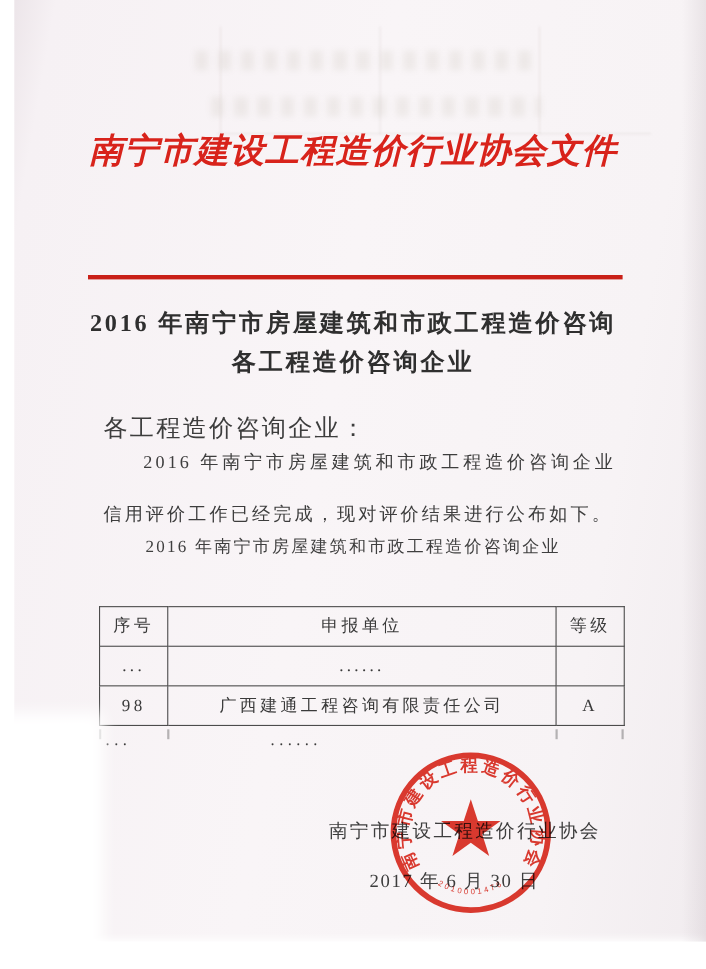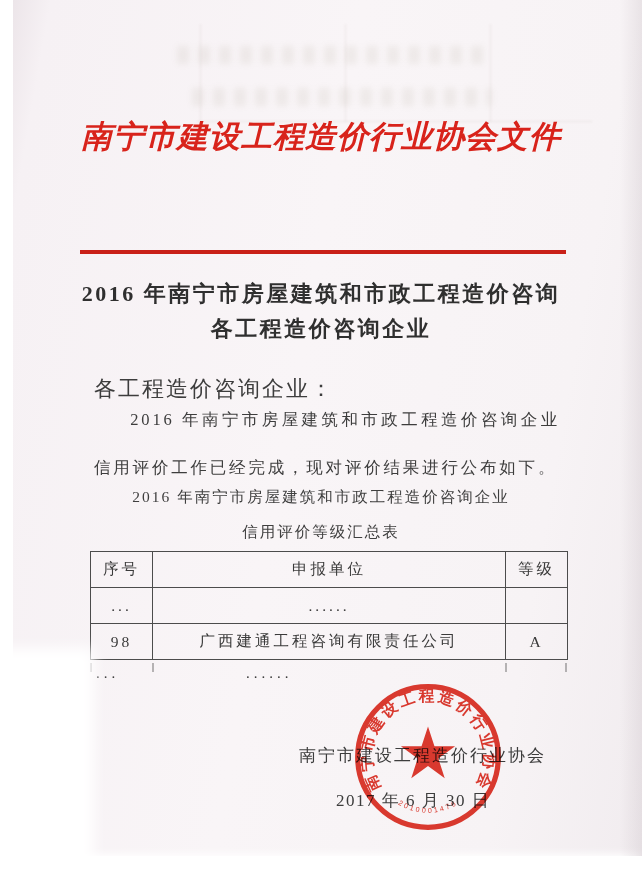--- a/index.html
+++ b/index.html
@@ -108,21 +108,20 @@
 
   <div class="red-rule"></div>
 
   <div class="doc-title" style="top:279px;">2016 年南宁市房屋建筑和市政工程造价咨询</div>
   <div class="doc-title" style="top:314px;">各工程造价咨询企业</div>
 
   <div class="salutation">各工程造价咨询企业：</div>
   <p class="body-paragraph">2016 年南宁市房屋建筑和市政工程造价咨询企业信用评价工作已经完成，现对评价结果进行公布如下。</p>
 
   <div class="table-caption" style="top:487px;">2016 年南宁市房屋建筑和市政工程造价咨询企业</div>
-  <div class="table-caption" style="top:522px;">信用评价等级汇总表</div>
 
   <table class="grade-table">
     <colgroup>
       <col style="width:62px;">
         <col style="width:353px;">
         <col style="width:62px;">
     </colgroup>
     <tbody>
         <tr>
       <th>序号</th>

